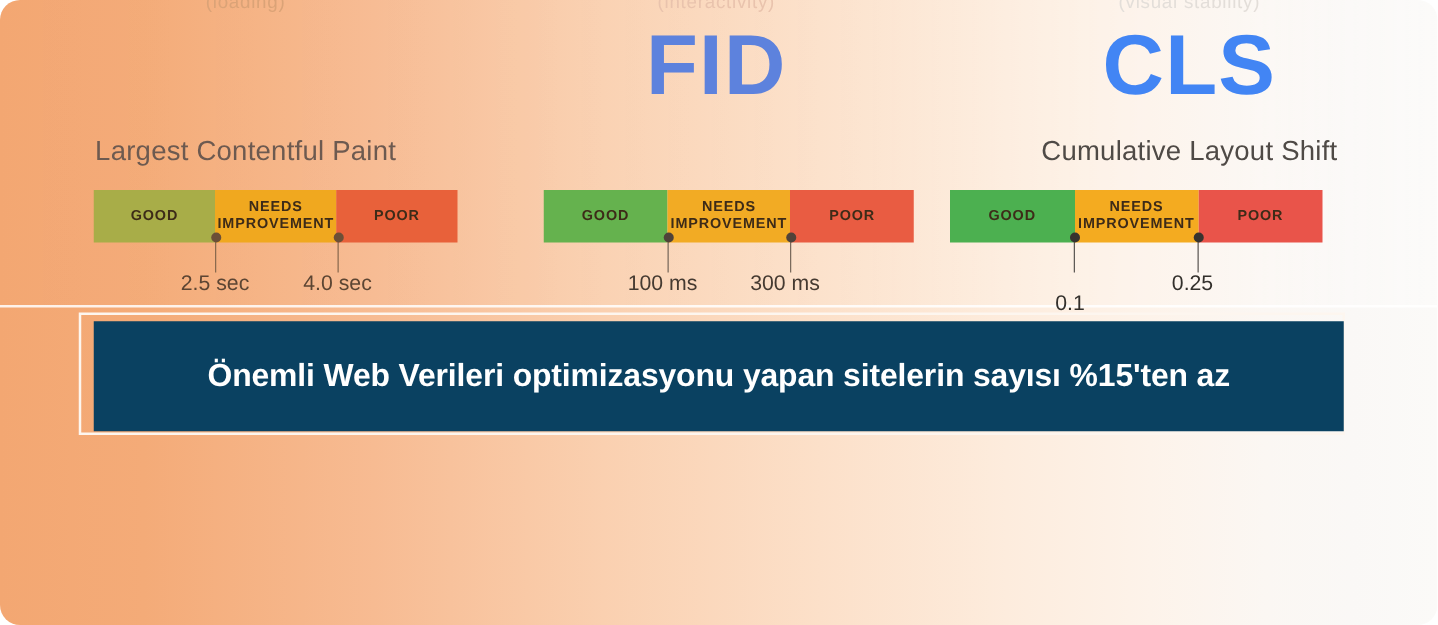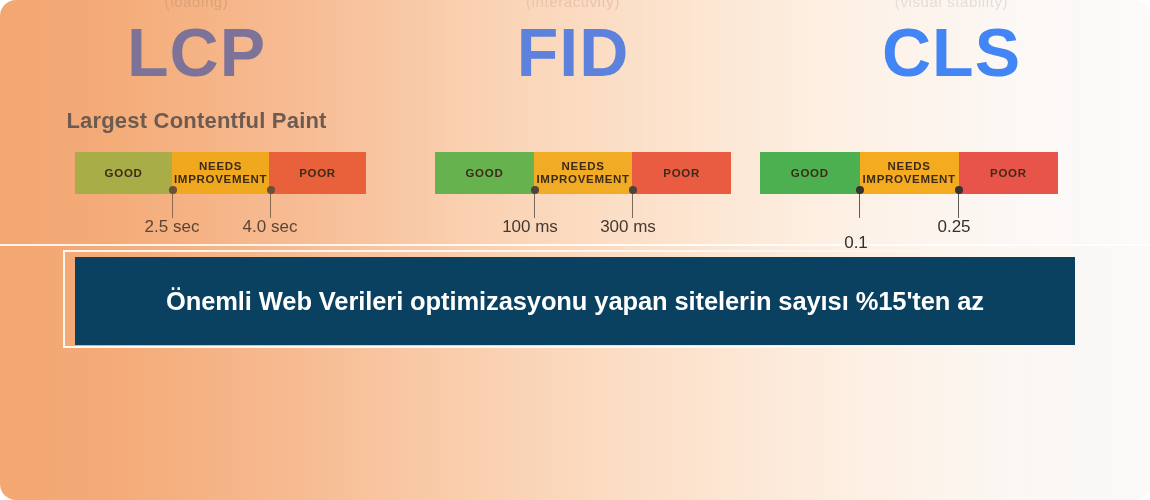--- a/index.html
+++ b/index.html
@@ -97,21 +97,21 @@
   .p-fid .acronym { color: #5d82dd; }
   .p-cls .acronym { color: #4285f4; }
 
   .fullname {
     position: absolute;
     top: 108px;
     left: 0;
     right: 0;
     text-align: center;
     font-size: 22px;
-    font-weight: bold;
+    font-weight: normal;
     letter-spacing: 0.2px;
     font-family: "Liberation Sans", sans-serif;
   }
   .p-lcp .fullname { color: #6d5a50; }
   .p-fid .fullname { color: #5c534d; }
   .p-cls .fullname { color: #4f4a46; }
 
   
   .bar {
     position: absolute;
@@ -210,21 +210,20 @@
 <body>
 
 <div id="stage">
 
   <div id="card"></div>
 
   <div class="panels">
 
     <div class="panel p-lcp">
       <div class="sublabel">(loading)</div>
-      <div class="acronym">LCP</div>
       <div class="fullname">Largest Contentful Paint</div>
 
       <div class="bar">
         <div class="seg good" style="background-color: rgb(168, 173, 72);">GOOD</div>
         <div class="seg needs" style="background-color: rgb(240, 168, 31);">NEEDS<br>IMPROVEMENT</div>
         <div class="seg poor" style="background-color: rgb(232, 97, 58);">POOR</div>
       </div>
 
       <div class="tick" style="left:172px;">
         <span class="dot"></span>
@@ -252,20 +251,21 @@
       <div class="tick" style="left:239px;">
         <span class="dot"></span>
       </div>
       <div class="ticklabel" style="left:137px;">100 ms</div>
       <div class="ticklabel" style="left:235px;">300 ms</div>
     </div>
 
     <div class="panel p-cls">
       <div class="sublabel">(visual stability)</div>
       <div class="acronym">CLS</div>
+      <div class="fullname">Cumulative Layout Shift</div>
 
       <div class="bar">
         <div class="seg good" style="background-color: rgb(76, 176, 80);">GOOD</div>
         <div class="seg needs" style="background-color: rgb(244, 171, 32);">NEEDS<br>IMPROVEMENT</div>
         <div class="seg poor" style="background-color: rgb(233, 84, 74);">POOR</div>
       </div>
 
       <div class="tick" style="left:106px;">
         <span class="dot"></span>
       </div>

